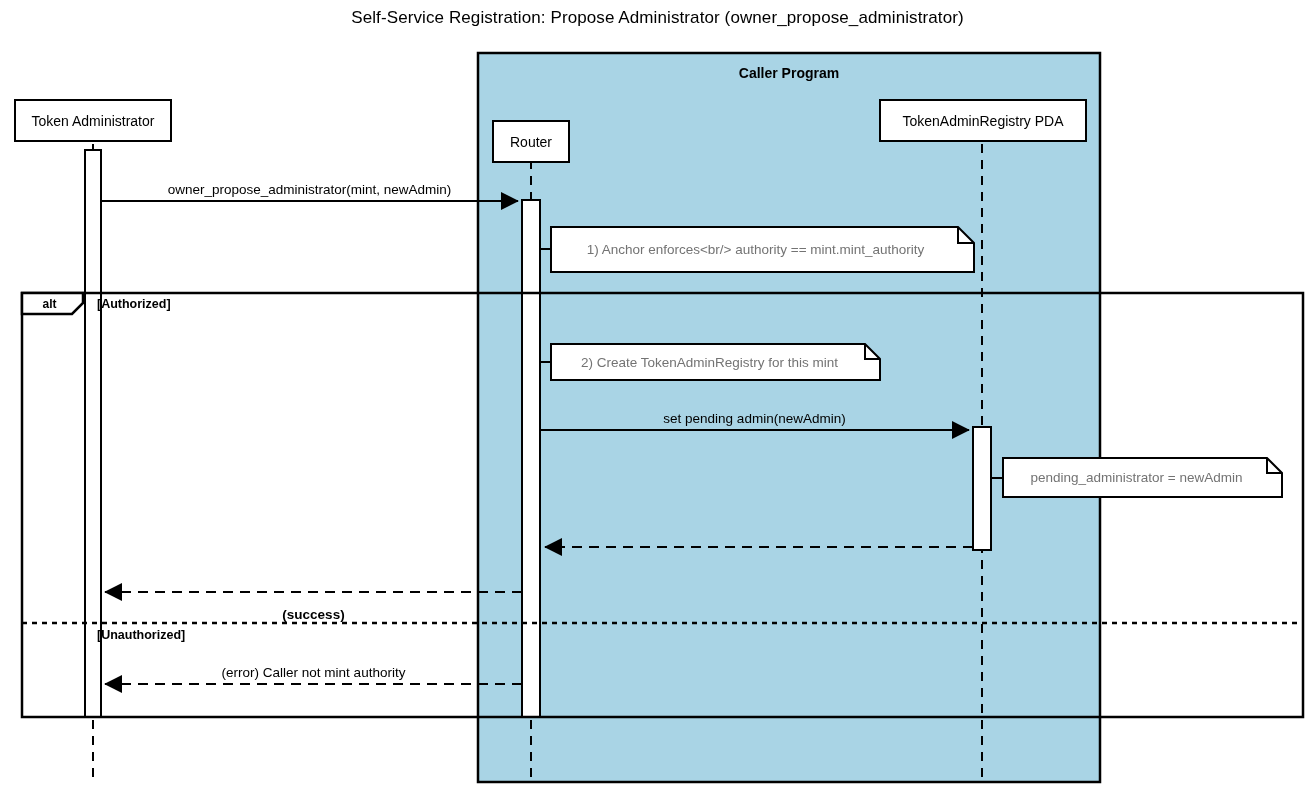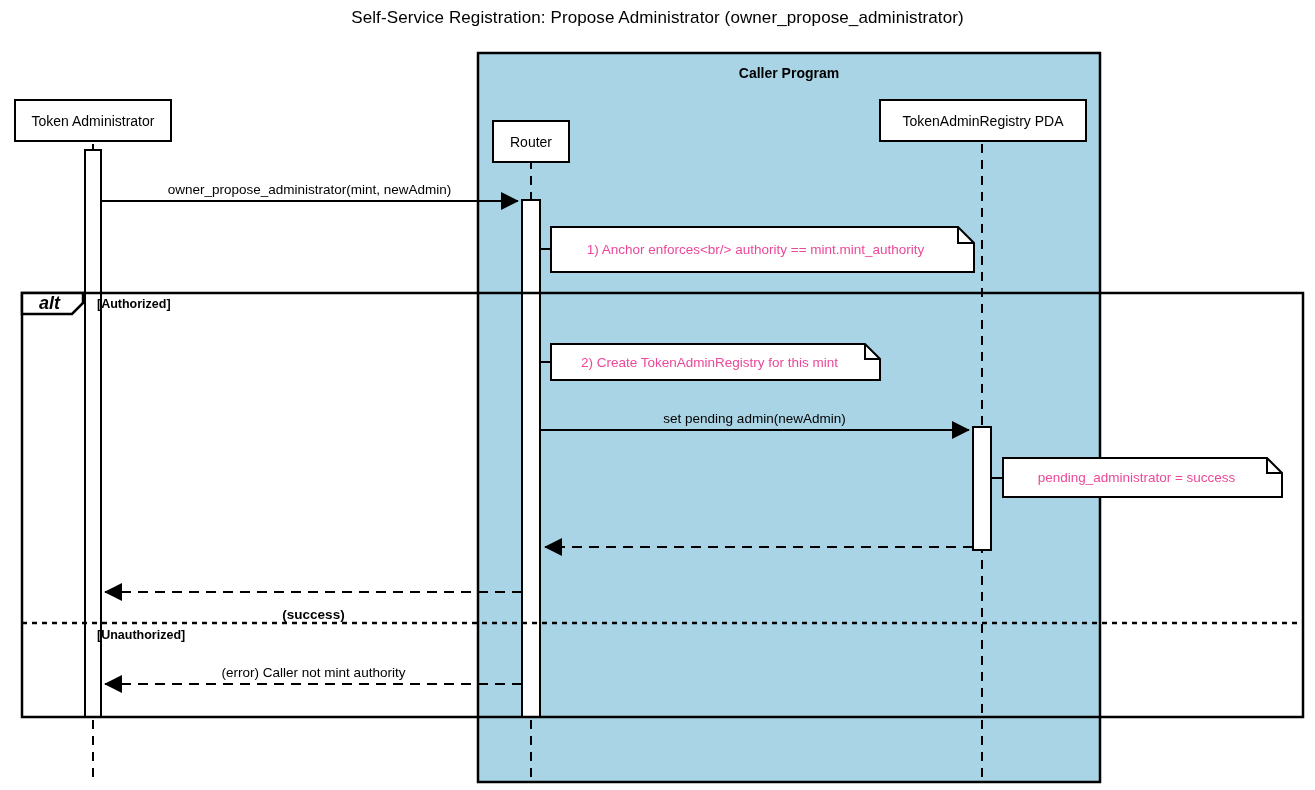--- a/index.html
+++ b/index.html
@@ -50,46 +50,45 @@
   }
   .group-label {
     position: absolute;
     font-size: 14px;
     font-weight: bold;
     color: #000000;
     text-align: center;
   }
   .alt-tag {
     position: absolute;
-    font-size: 18px;
+    font-size: 12px;
     font-weight: bold;
     color: #000000;
     display: flex;
     align-items: center;
     justify-content: center;
-    font-style: italic;
   }
   .alt-cond {
     position: absolute;
     font-size: 12.5px;
     font-weight: bold;
     color: #000000;
     white-space: nowrap;
   }
   .msg-label {
     position: absolute;
     font-size: 13.5px;
     color: #000000;
     white-space: nowrap;
     text-align: center;
   }
   .note-text {
     position: absolute;
     font-size: 13.5px;
-    color: #ec4899;
+    color: #737373;
     white-space: nowrap;
     display: flex;
     align-items: center;
   }
 </style>
 </head>
 <body>
 
 <div id="canvas">
 
@@ -165,15 +164,15 @@
   <div class="msg-label" style="left:101px; top:182px; width:417px;">owner_propose_administrator(mint, newAdmin)</div>
 
   <div class="msg-label" style="left:105px; top:607px; width:417px;font-weight:bold;">(success)</div>
 
   <div class="msg-label" style="left:105px; top:665px; width:417px;">(error) Caller not mint authority</div>
 
   <div class="note-text" style="left:551px; top:227px; width:423px; height:45px; justify-content:center; padding-right:14px; box-sizing:border-box;">1) Anchor enforces&lt;br/&gt; authority == mint.mint_authority</div>
 
   <div class="note-text" style="left:551px; top:344px; width:329px; height:36px; justify-content:center; padding-right:12px; box-sizing:border-box;">2) Create TokenAdminRegistry for this mint</div>
 
-  <div class="note-text" style="left:1003px; top:458px; width:279px; height:39px; justify-content:center; padding-right:12px; box-sizing:border-box;">pending_administrator = success</div>
+  <div class="note-text" style="left:1003px; top:458px; width:279px; height:39px; justify-content:center; padding-right:12px; box-sizing:border-box;">pending_administrator = newAdmin</div>
 
 </div>
 
 </body></html>

